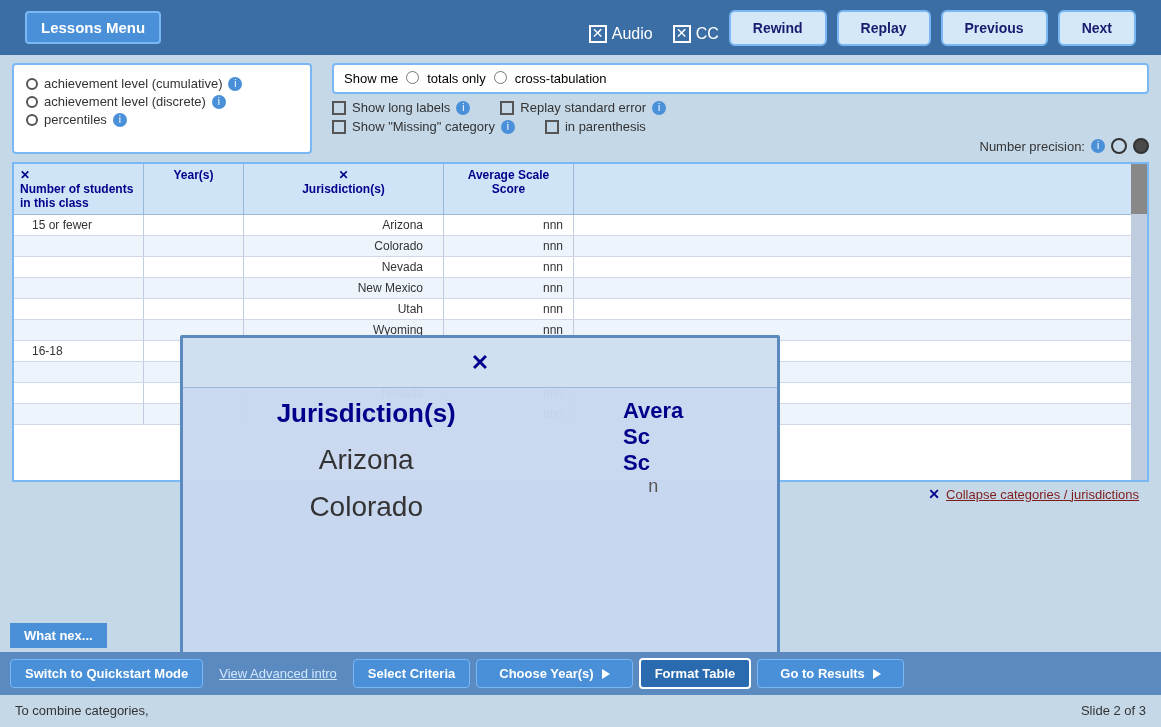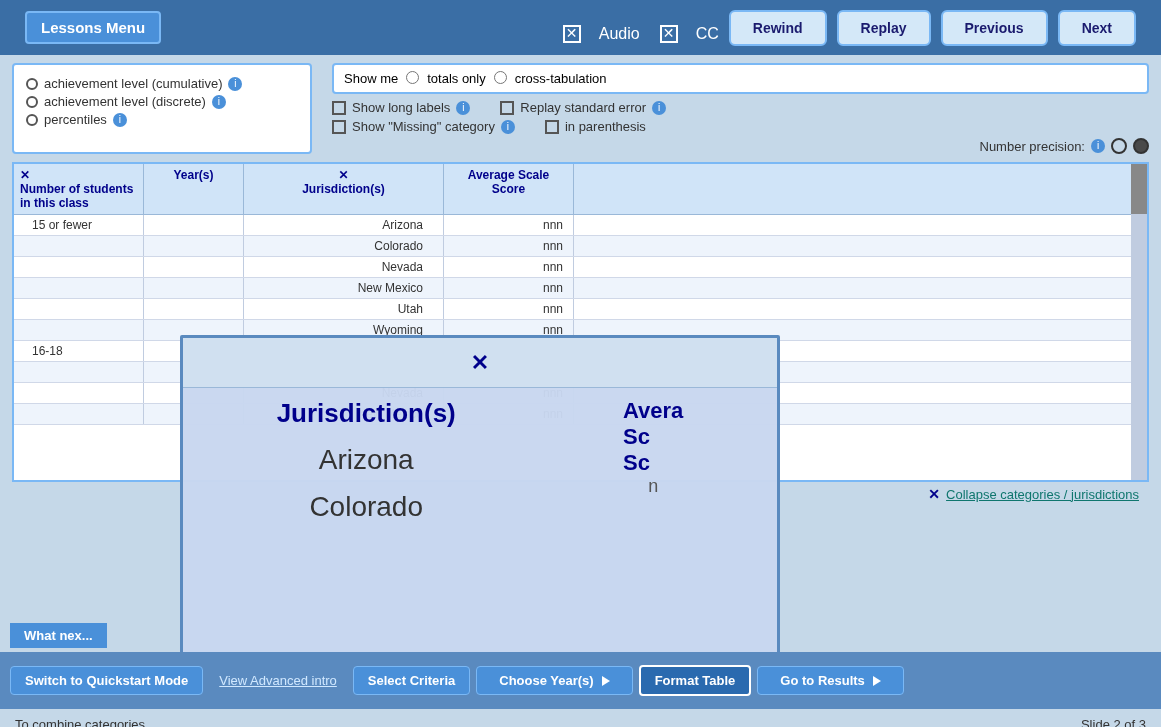--- a/index.html
+++ b/index.html
@@ -35,21 +35,21 @@
     .audio-cc-area {
       display: flex;
       align-items: center;
       gap: 20px;
     }
     .audio-label, .cc-label {
       color: white;
       font-size: 16px;
       display: flex;
       align-items: center;
-      gap: 18px;
+      gap: 5px;
       margin-top: 12px;
     }
     .checkbox-icon {
       display: inline-block;
       width: 18px;
       height: 18px;
       border: 2px solid white;
       position: relative;
     }
     .checkbox-icon::after {
@@ -320,21 +320,21 @@
       padding: 4px 10px;
       background: #c5d8e8;
       gap: 6px;
     }
     .collapse-x {
       color: #00008b;
       font-size: 14px;
       font-weight: bold;
     }
     .collapse-link {
-      color: #0f766e;
+      color: #7f1d1d;
       font-size: 13px;
       text-decoration: underline;
       cursor: pointer;
     }
 
     
     .what-next-btn {
       background: #4a90d9;
       color: white;
       border: none;
@@ -343,21 +343,21 @@
       font-weight: bold;
       cursor: pointer;
       position: absolute;
       bottom: 4px;
       left: 10px;
     }
 
     
     .bottom-nav {
       background: #5a8abf;
-      height: 57px;
+      height: 43px;
       display: flex;
       align-items: center;
       padding: 0 10px;
       gap: 6px;
     }
     .bottom-btn {
       background: #4a90d9;
       color: white;
       border: 1px solid #7ab8f5;
       border-radius: 4px;

